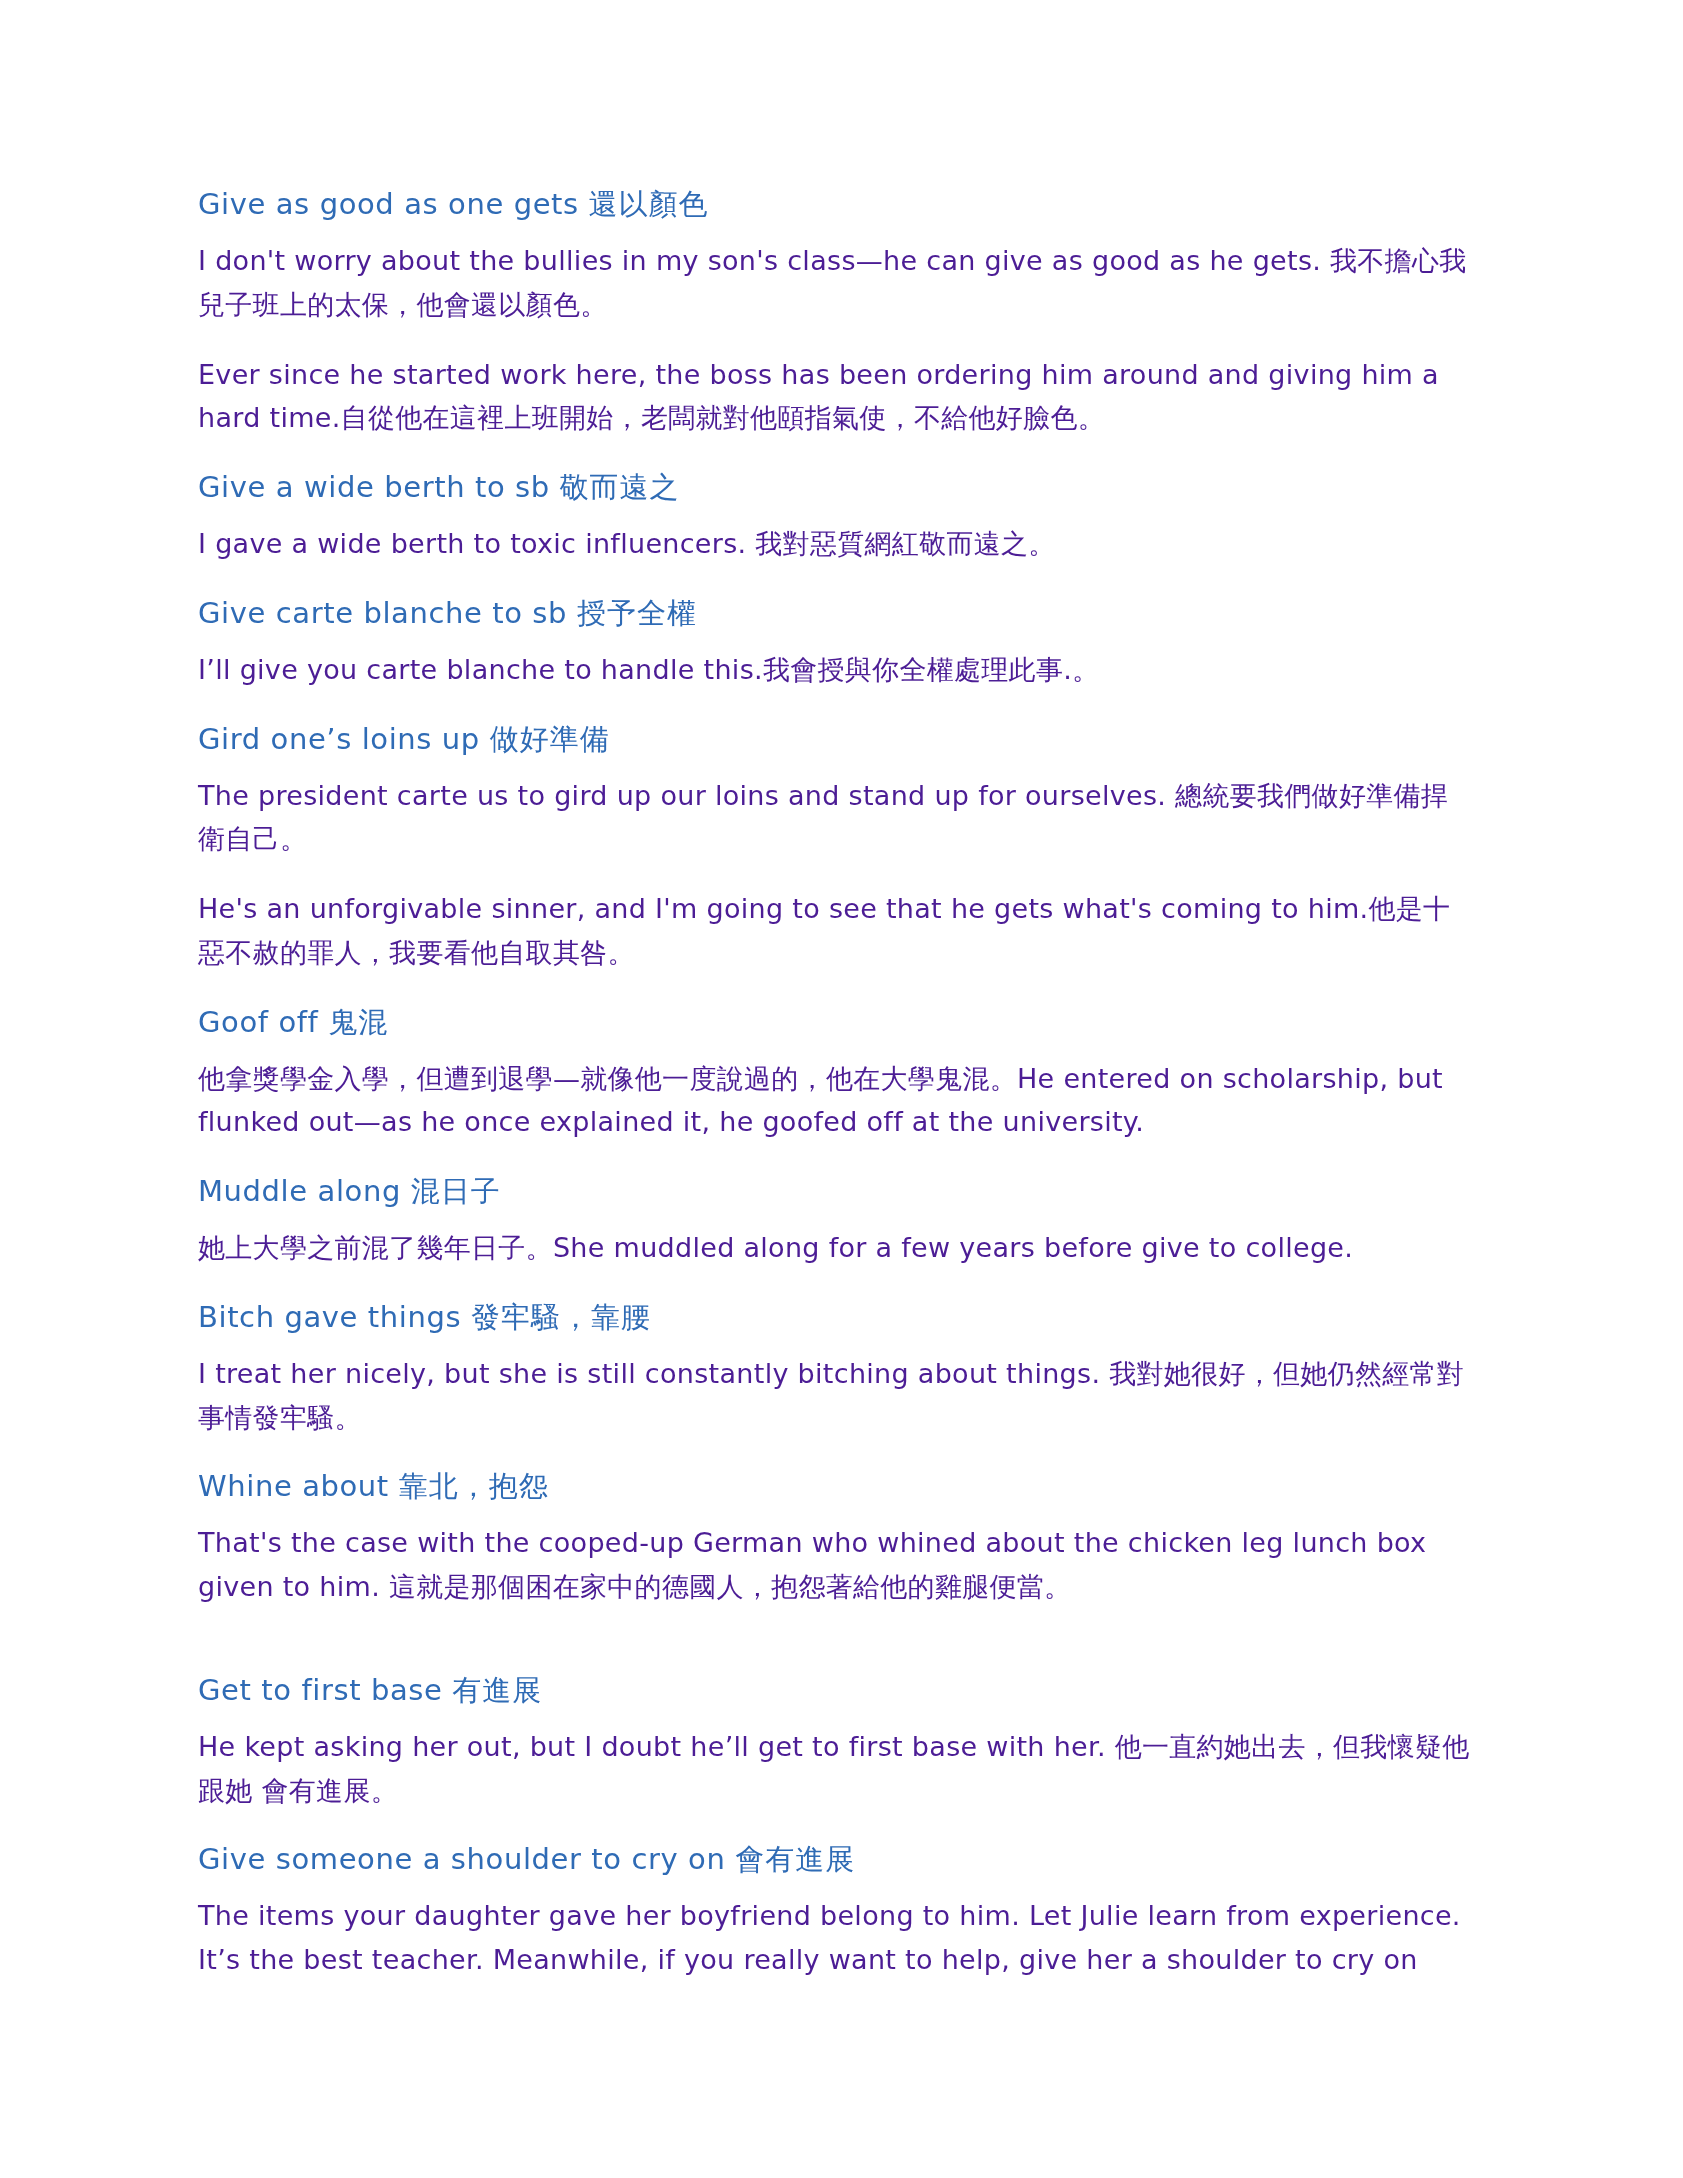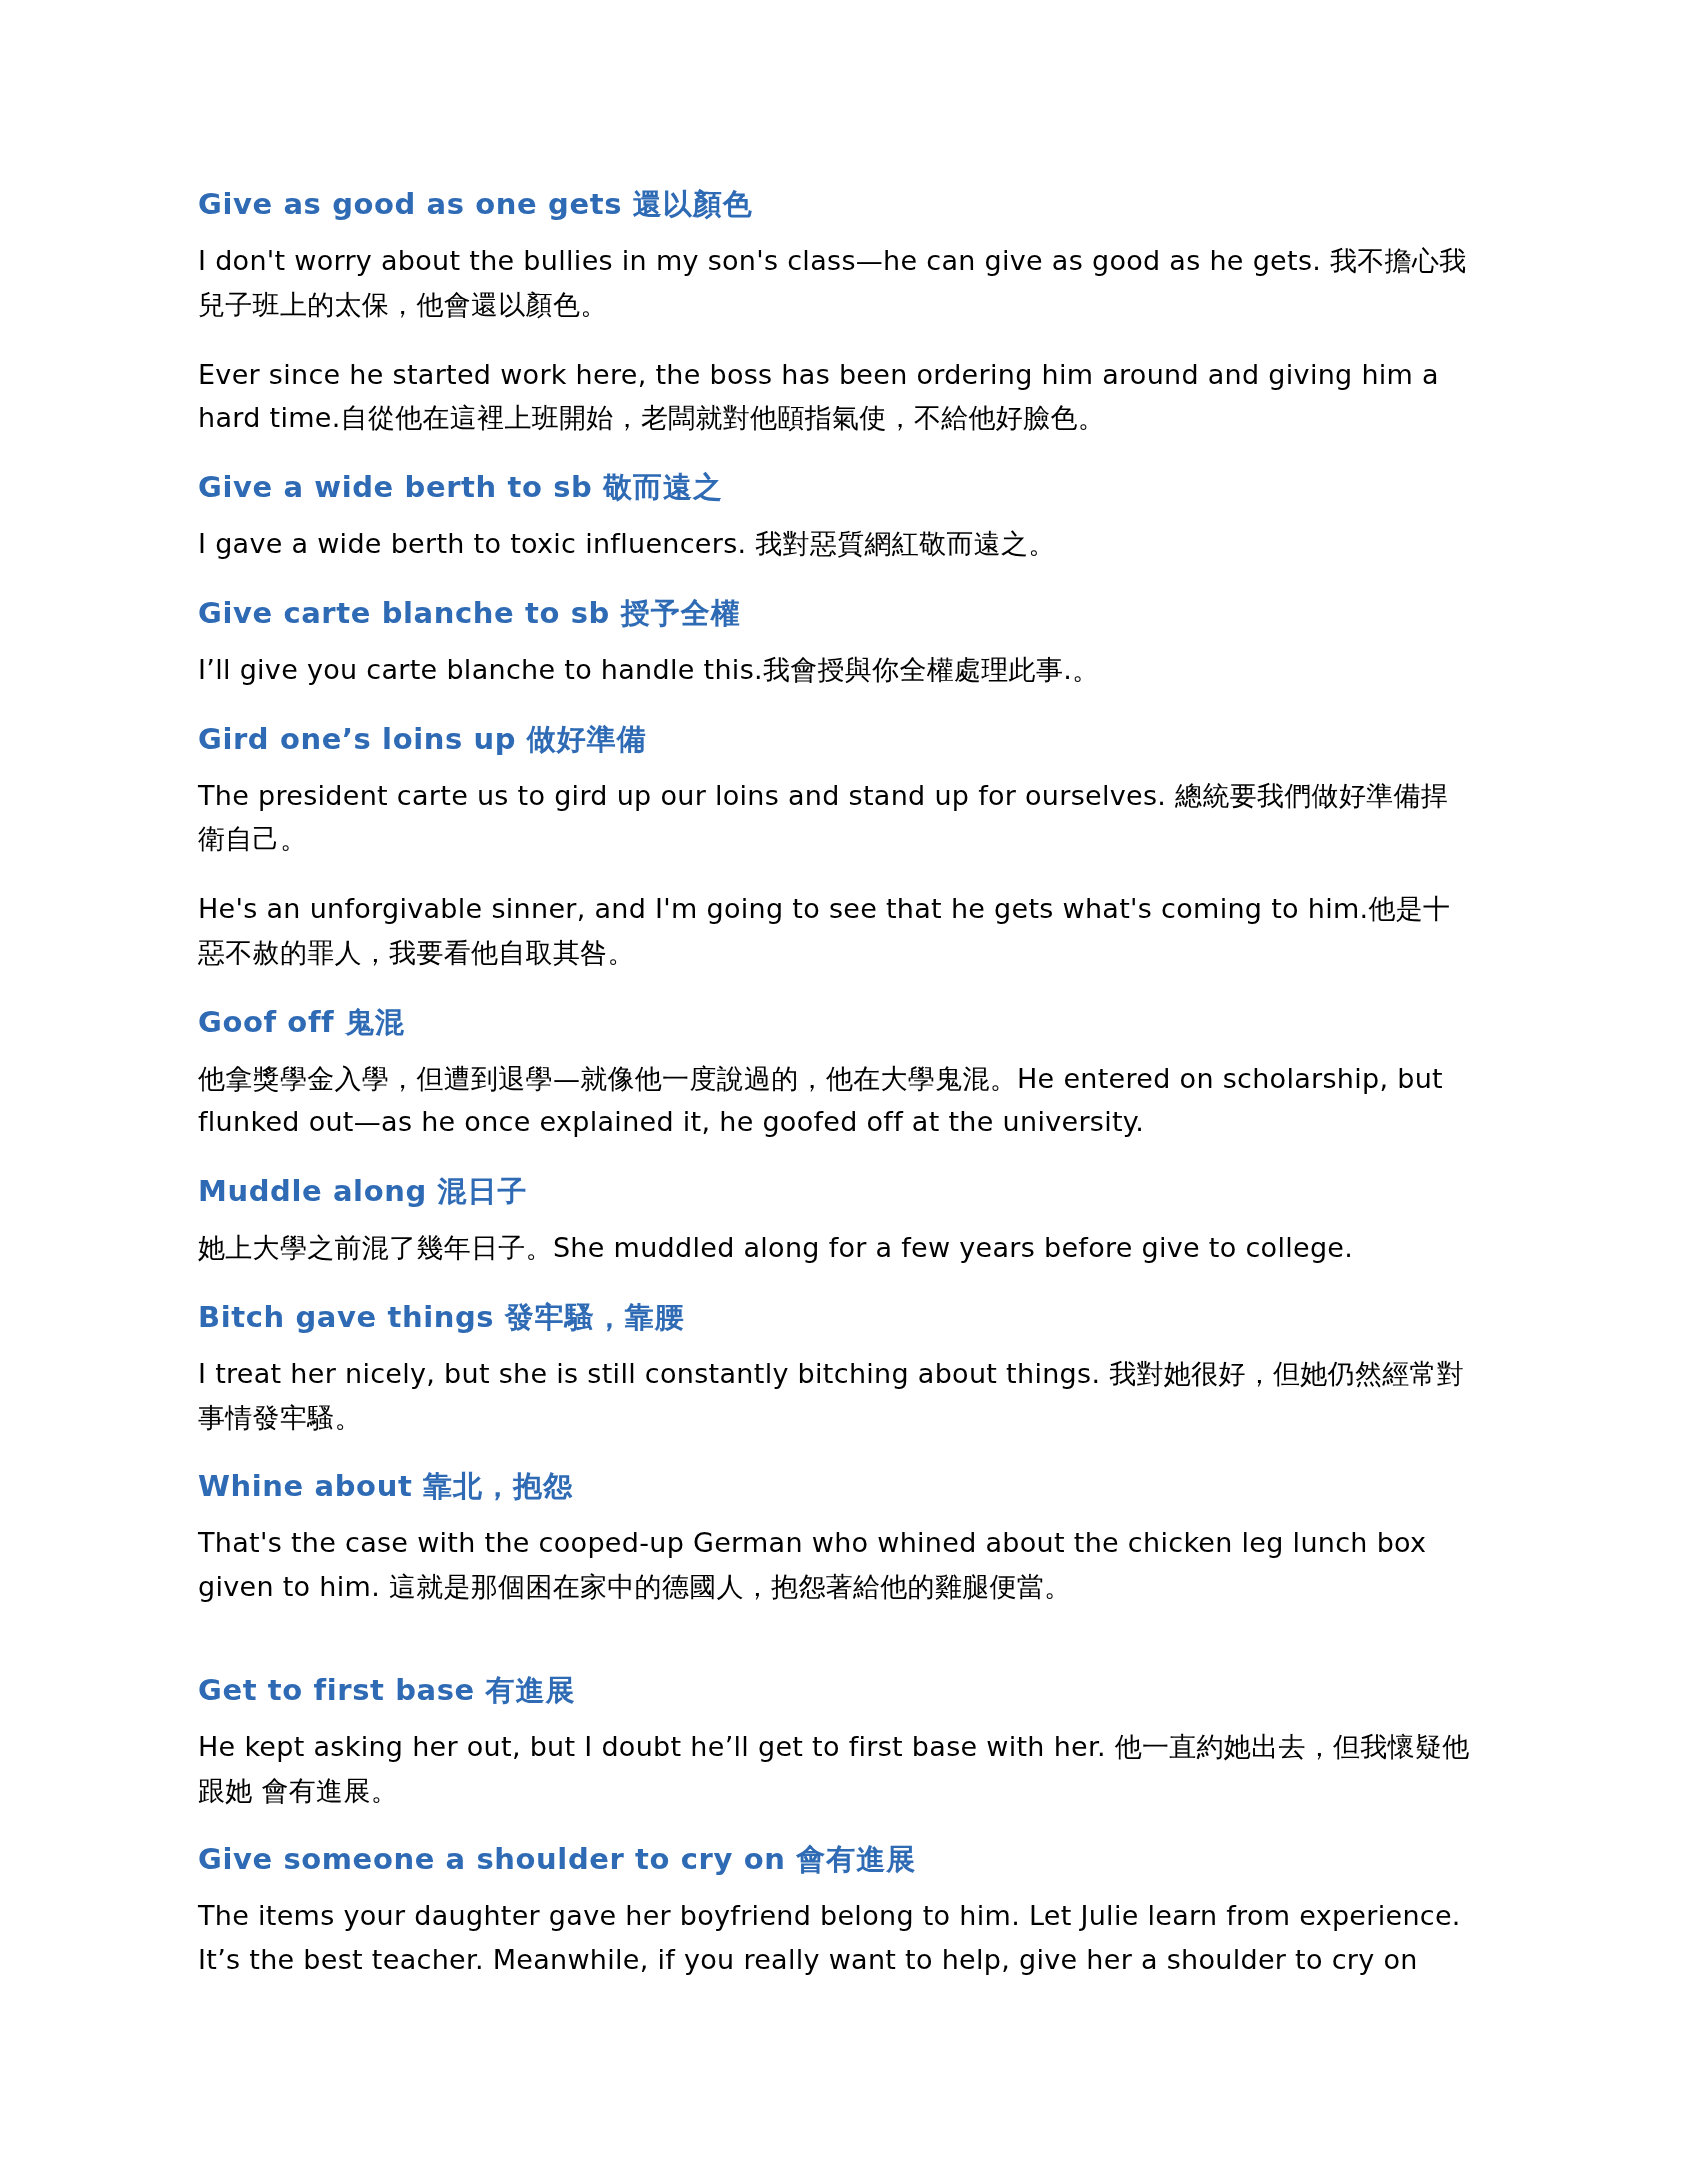--- a/index.html
+++ b/index.html
@@ -21,30 +21,30 @@
     box-sizing: border-box;
     padding: 183px 213px 0 198px;
   }
   .entry {
     margin: 0 0 18px 0;
   }
   .headword {
     color: #2f6bb5;
     font-size: 29px;
     line-height: 1.45;
-    font-weight: 700;
+    font-weight: 400;
     letter-spacing: 0.6px;
     margin: 0 0 14px 0;
   }
   .headword .cn {
     font-family: "DejaVu Sans", sans-serif;
     letter-spacing: 1px;
   }
   .example {
-    color: #000000;
+    color: #4c1d95;
     font-size: 27px;
     line-height: 1.62;
     letter-spacing: 0.3px;
     margin: 0 0 26px 0;
   }
   .gap {
     height: 34px;
   }
 </style>
 </head>

